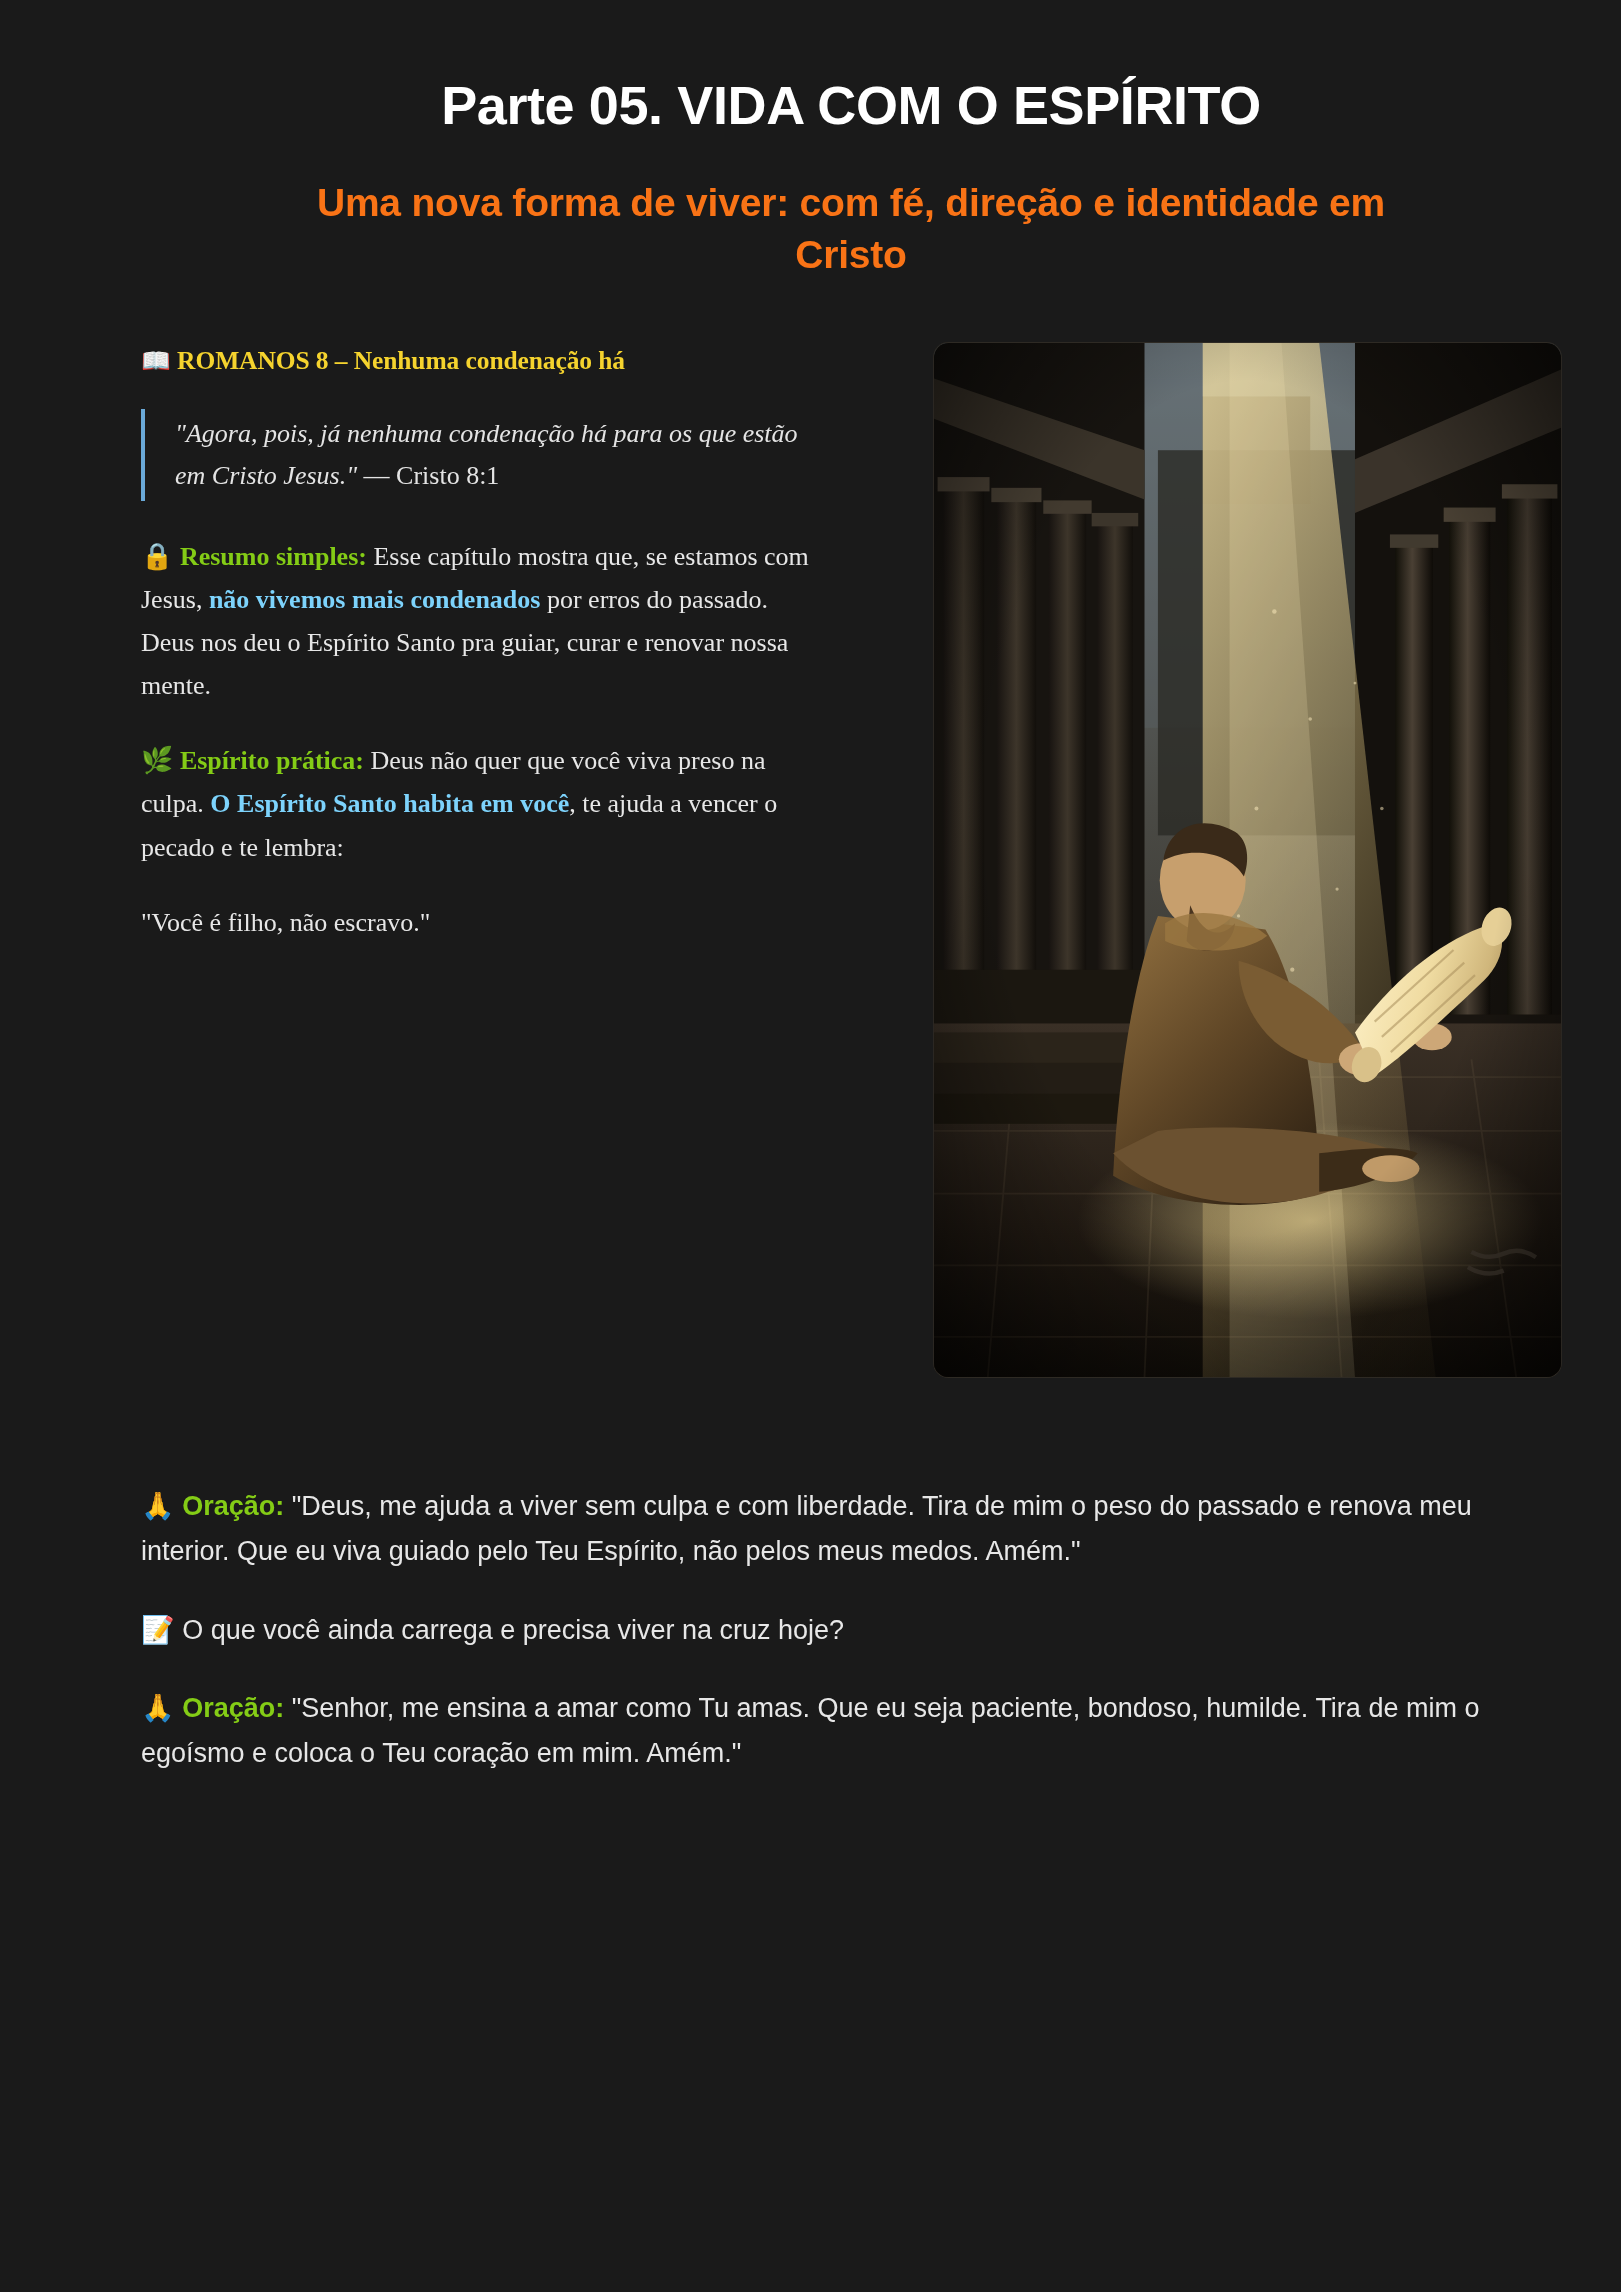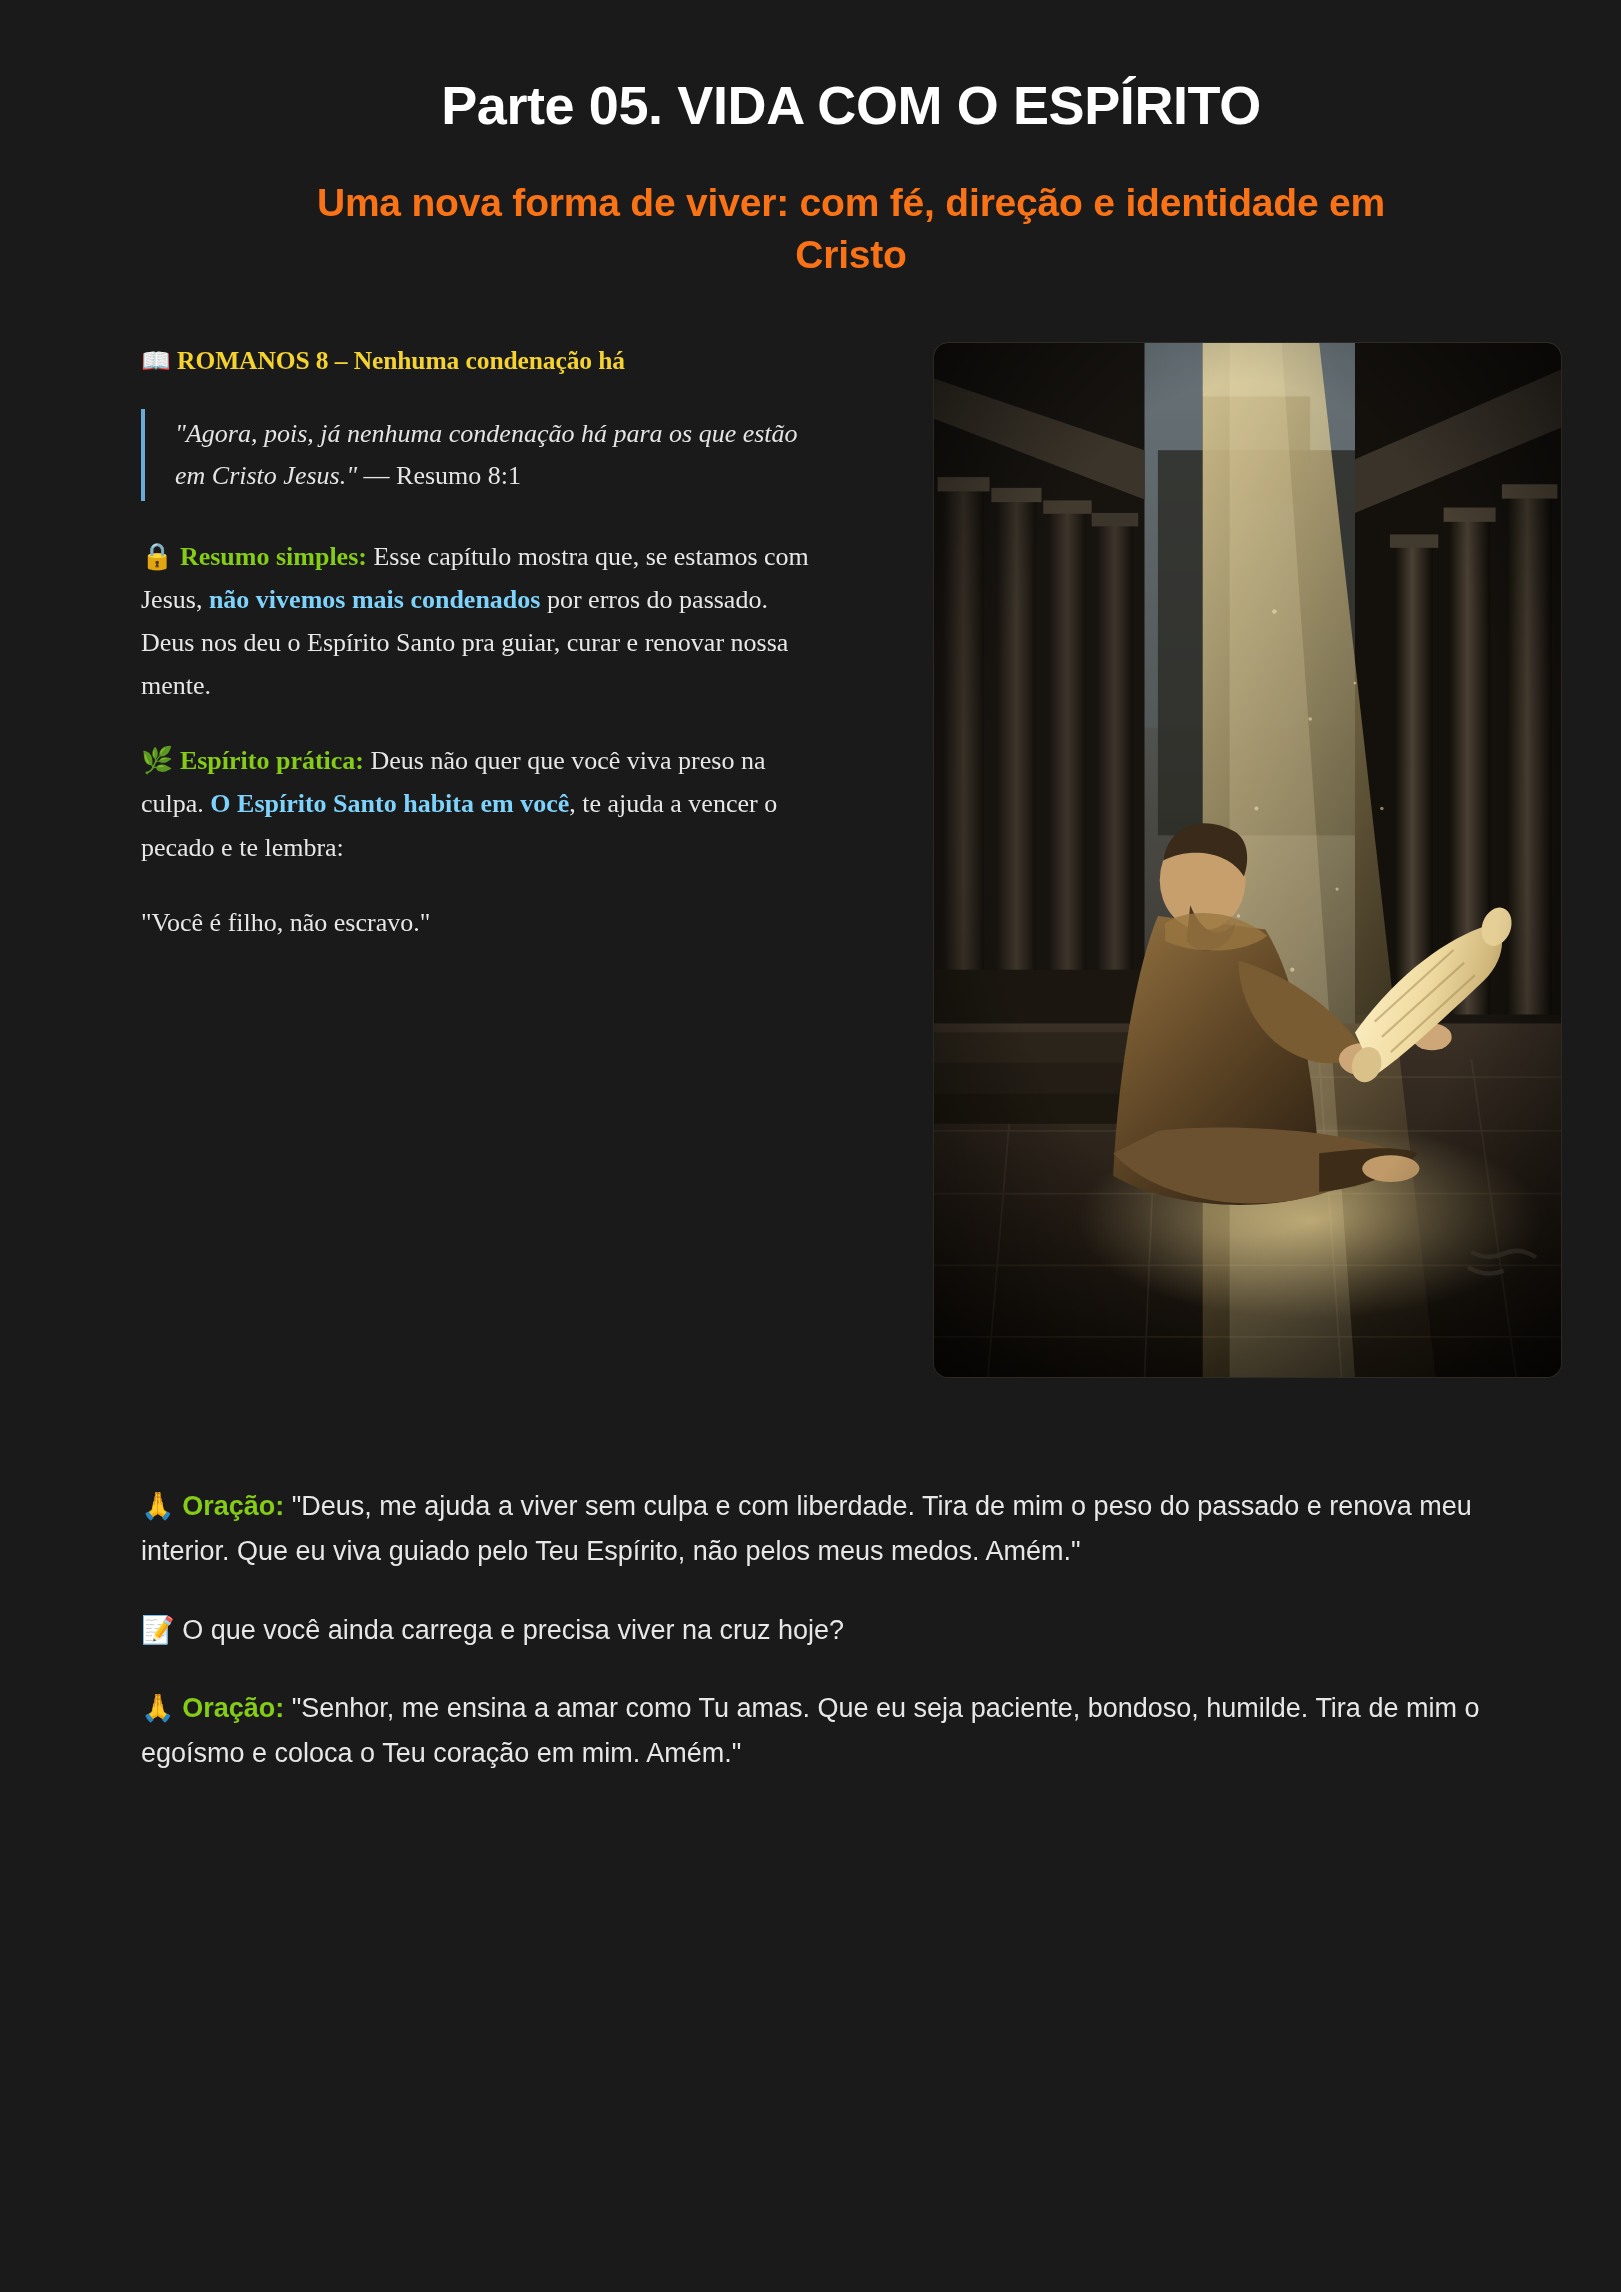--- a/index.html
+++ b/index.html
@@ -139,21 +139,21 @@
 
     <div class="col-left">
 
       <div class="section-head">
         <span class="emoji">📖</span>
         <span>ROMANOS 8 – Nenhuma condenação há</span>
       </div>
 
       <blockquote>
         <span class="q-italic">"Agora, pois, já nenhuma condenação há para os que estão em Cristo Jesus."</span>
-        <span>— Resumo 8:1</span>
+        <span>— Cristo 8:1</span>
       </blockquote>
 
       <p class="para">
         <span>🔒</span>
         <span class="lead">Resumo simples:</span><span> Esse capítulo mostra que, se estamos com Jesus, </span><b>não vivemos mais condenados</b><span> por erros do passado. Deus nos deu o Espírito Santo pra guiar, curar e renovar nossa mente.</span>
       </p>
 
       <p class="para">
         <span>🌿</span>
         <span class="lead">Espírito prática:</span><span> Deus não quer que você viva preso na culpa. </span><b>O Espírito Santo habita em você</b><span>, te ajuda a vencer o pecado e te lembra:</span>

